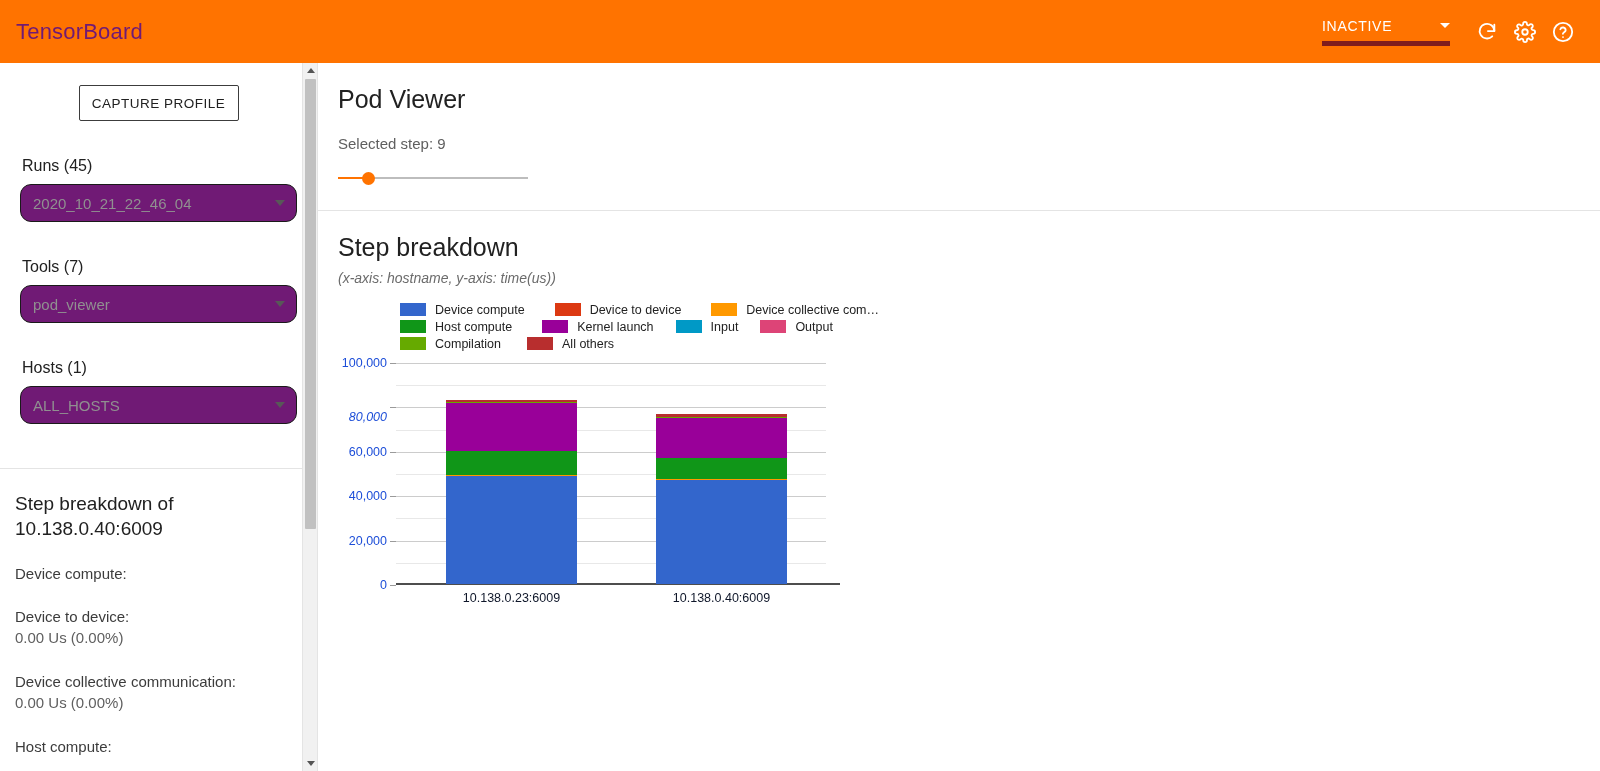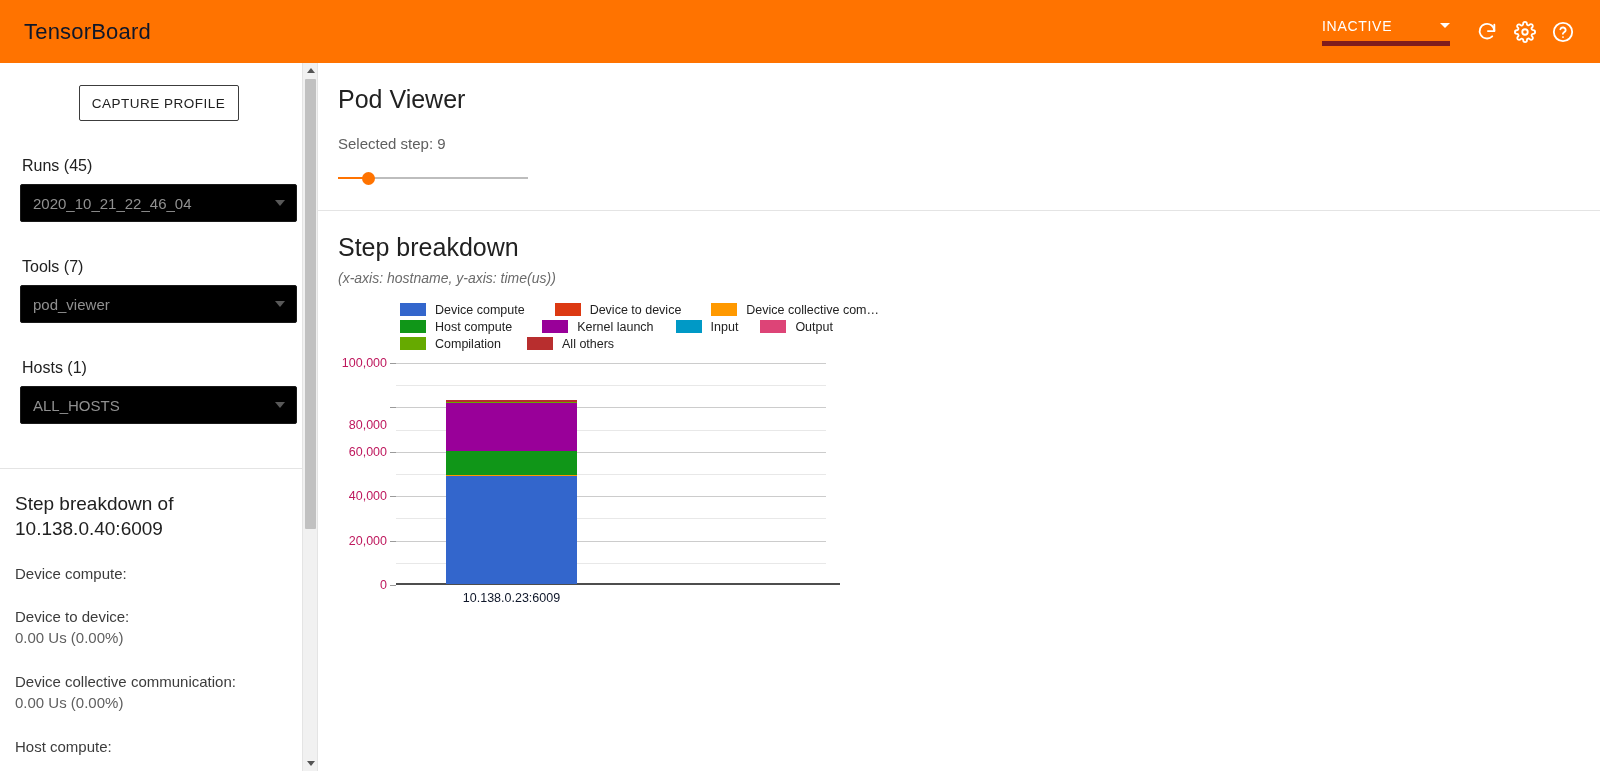--- a/index.html
+++ b/index.html
@@ -8,22 +8,22 @@
     font-family: "Liberation Sans", sans-serif;
     background: #fff; overflow: hidden;
   }
 
   
   #header {
     height: 63px; background: #ff7300; position: relative;
     display: flex; align-items: center;
   }
   #brand {
-    color: #0f172a; font-size: 22px; letter-spacing: .2px;
-    margin-left: 24px; margin-right: 44px; font-weight: 400;
+    color: #701a75; font-size: 22px; letter-spacing: .2px;
+    margin-left: 16px; margin-right: 44px; font-weight: 400;
   }
   .nav-tab {
     color: #fff; font-size: 14px; letter-spacing: .9px;
     height: 63px; display: flex; align-items: center;
     padding: 0 16px; position: relative; cursor: pointer;
   }
   .nav-tab.active::after {
     content: ""; position: absolute; left: 0; right: 0; bottom: 0;
     height: 4px; background: #fff;
   }
@@ -58,23 +58,23 @@
     display: block; margin: 0 auto; width: 160px; height: 36px;
     background: #fff; border: 1px solid #3c3c3c; border-radius: 2px;
     font-family: "Liberation Sans", sans-serif; font-size: 13.5px;
     letter-spacing: .5px; color: #212121; cursor: pointer;
   }
   .field-label {
     font-size: 16px; color: #212121; margin: 0 0 9px 2px; font-weight: 400;
   }
   .sel-group { margin-top: 36px; }
   .select-box {
-    height: 38px; border: 1px solid #1a1a1a; border-radius: 2px;
+    height: 38px; border: 1px solid #1a1a1a; border-radius: 11px;
     display: flex; align-items: center; justify-content: space-between;
-    padding: 0 11px 0 12px; cursor: pointer; background: #000000;
+    padding: 0 11px 0 12px; cursor: pointer; background: #701a75;
   }
   .select-box .sv { font-size: 15px; color: #909090; }
   .caret-dark {
     width: 0; height: 0; border-left: 5px solid transparent;
     border-right: 5px solid transparent; border-top: 6px solid #585858;
   }
   #sb-divider { margin-top: 44px; border-top: 1px solid #e4e4e4; }
   #sb-detail { padding: 22px 20px 0 15px; }
   #detail-title {
     font-size: 19px; color: #212121; line-height: 25px; font-weight: 400;
@@ -133,21 +133,21 @@
 
   
   #chart { position: relative; width: 500px; height: 250px;
     margin-left: 2px; margin-top: 4px; }
   #plot { position: absolute; left: 56px; top: 8px;
     width: 430px; height: 222px; }
   .gridline { position: absolute; left: 0; right: 0; height: 1px;
     background: #e8e8e8; }
   .gridline.major { background: #ccc; }
   .ytick { position: absolute; right: 100%; margin-right: 9px;
-    font-size: 12.5px; color: #be185d; transform: translateY(-50%);
+    font-size: 12.5px; color: #1d4ed8; transform: translateY(-50%);
     white-space: nowrap; }
   .tickmark { position: absolute; right: 100%; width: 6px; height: 1px;
     background: #9a9a9a; }
   #axis-x { position: absolute; left: 0; right: -14px; bottom: 0;
     height: 2px; background: #4d4d4d; }
   .bar { position: absolute; bottom: 1px; width: 131px; }
   .seg { width: 100%; }
   .xlab { position: absolute; top: 100%; margin-top: 7px;
     font-size: 12.5px; color: #0f172a; text-align: center;
     transform: translateX(-50%); white-space: nowrap; }
@@ -330,30 +330,39 @@
             <div class="tickmark" style="top: 177.6px;"></div>
             <div class="ytick" style="top: 177.6px;">20,000</div>
             <div class="gridline major" style="top: 133.2px;"></div>
             <div class="tickmark" style="top: 133.2px;"></div>
             <div class="ytick" style="top: 133.2px;">40,000</div>
             <div class="gridline major" style="top: 88.8px;"></div>
             <div class="tickmark" style="top: 88.8px;"></div>
             <div class="ytick" style="top: 88.8px;">60,000</div>
             <div class="gridline major" style="top: 44.4px;"></div>
             <div class="tickmark" style="top: 44.4px;"></div>
-            <div class="ytick" style="top: 62px;">80,000</div>
+            <div class="ytick" style="top: 54px; font-style: italic;">80,000</div>
             <div class="gridline major" style="top: 0px;"></div>
             <div class="tickmark" style="top: 0px;"></div>
             <div class="ytick" style="top: 0px;">100,000</div>
             <div class="bar" style="left: 50px;">
               <div class="seg" style="height: 2.442px; background: rgb(184, 46, 46);"></div>
               <div class="seg" style="height: 1.11px; background: rgb(102, 170, 0);"></div>
               <div class="seg" style="height: 48.174px; background: rgb(153, 0, 153);"></div>
               <div class="seg" style="height: 23.532px; background: rgb(16, 150, 24);"></div>
               <div class="seg" style="height: 1.11px; background: rgb(255, 153, 0);"></div>
               <div class="seg" style="height: 107.892px; background: rgb(51, 102, 204);"></div>
               <div class="xlab" style="left: 50%;">10.138.0.23:6009</div>
             </div>
+            <div class="bar" style="left: 260px;">
+              <div class="seg" style="height: 2.442px; background: rgb(184, 46, 46);"></div>
+              <div class="seg" style="height: 0.999px; background: rgb(102, 170, 0);"></div>
+              <div class="seg" style="height: 40.626px; background: rgb(153, 0, 153);"></div>
+              <div class="seg" style="height: 20.646px; background: rgb(16, 150, 24);"></div>
+              <div class="seg" style="height: 0.999px; background: rgb(255, 153, 0);"></div>
+              <div class="seg" style="height: 104.118px; background: rgb(51, 102, 204);"></div>
+              <div class="xlab" style="left: 50%;">10.138.0.40:6009</div>
+            </div>
           </div>
       </div>
     </div>
   </div>
 </div>
 
 </body></html>

